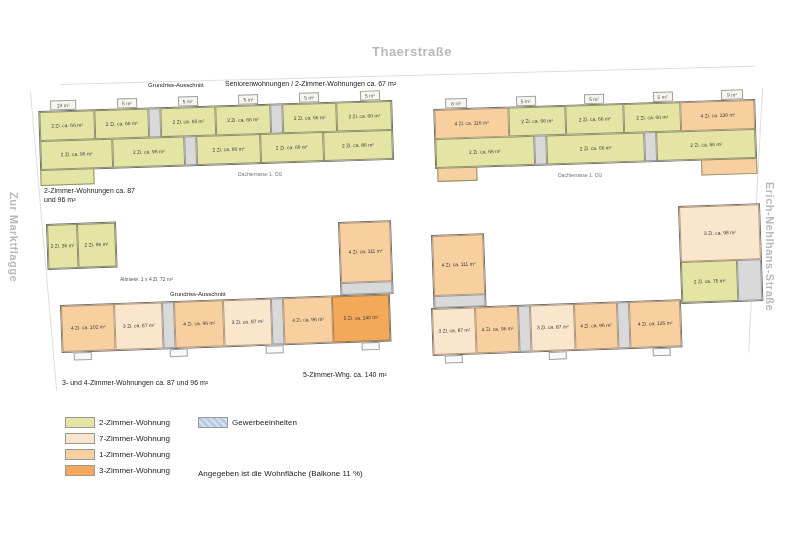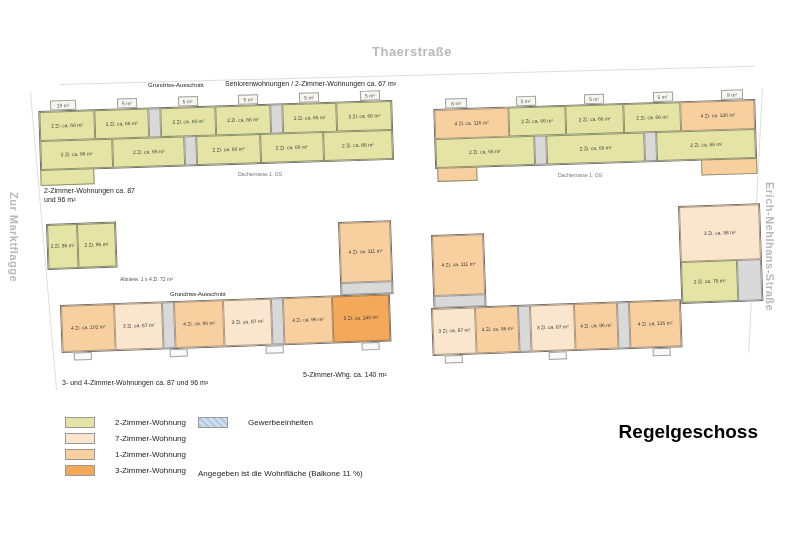--- a/index.html
+++ b/index.html
@@ -70,21 +70,21 @@
   #wing-bl-tower { left: 338px; top: 222px; width: 53px; }
   #wing-bl-bar   { left: 60px;  top: 305px; width: 330px; }
   #wing-br-tower-left  { left: 431px; top: 235px; width: 53px; }
   #wing-br-bar         { left: 431px; top: 308px; width: 250px; }
   #wing-br-tower-right { left: 678px; top: 206px; width: 82px; }
 
   
   #legend { position: absolute; left: 65px; top: 417px; }
   .legend-item { display: flex; align-items: center; margin-bottom: 5px; height: 11px; }
   .swatch { width: 30px; height: 11px; border: 1px solid #999; display: inline-block; flex: none; }
-  .legend-label { font-size: 8px; margin-left: 20px; color: #222; }
+  .legend-label { font-size: 8px; margin-left: 4px; color: #222; }
   #sw-2 { background: #e4e5a5; }
   #sw-3 { background: #fae5cd; }
   #sw-4 { background: #f8d0a0; }
   #sw-5 { background: #f4a859; }
   #sw-gewerbe { background: repeating-linear-gradient(45deg, #b7cbe3 0 3px, #d3e0ef 3px 5px); }
   #legend-col2 { position: absolute; left: 198px; top: 417px; }
   #legend-note { left: 198px; top: 469px; font-size: 8px; color: #222; }
 
   #main-title { position: absolute; right: 42px; top: 421px; font-size: 19px; font-weight: bold; color: #000; }
 </style>
@@ -260,15 +260,14 @@
     </div>
   </div>
   <div id="legend-col2">
     <div class="legend-item">
       <span class="swatch" id="sw-gewerbe"></span>
       <span class="legend-label">Gewerbeeinheiten</span>
     </div>
   </div>
   <div class="cap" id="legend-note">Angegeben ist die Wohnfläche (Balkone 11 %)</div>
 
-  <div id="main-title">Regelgeschoss</div>
 
 </div>
 
 </body></html>

